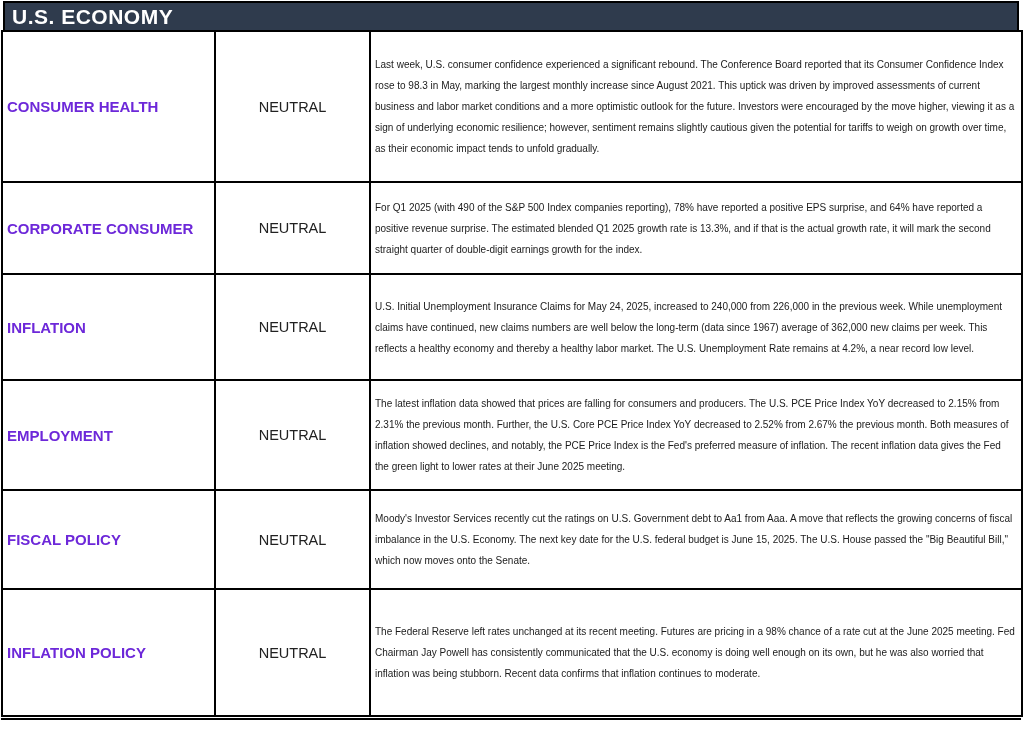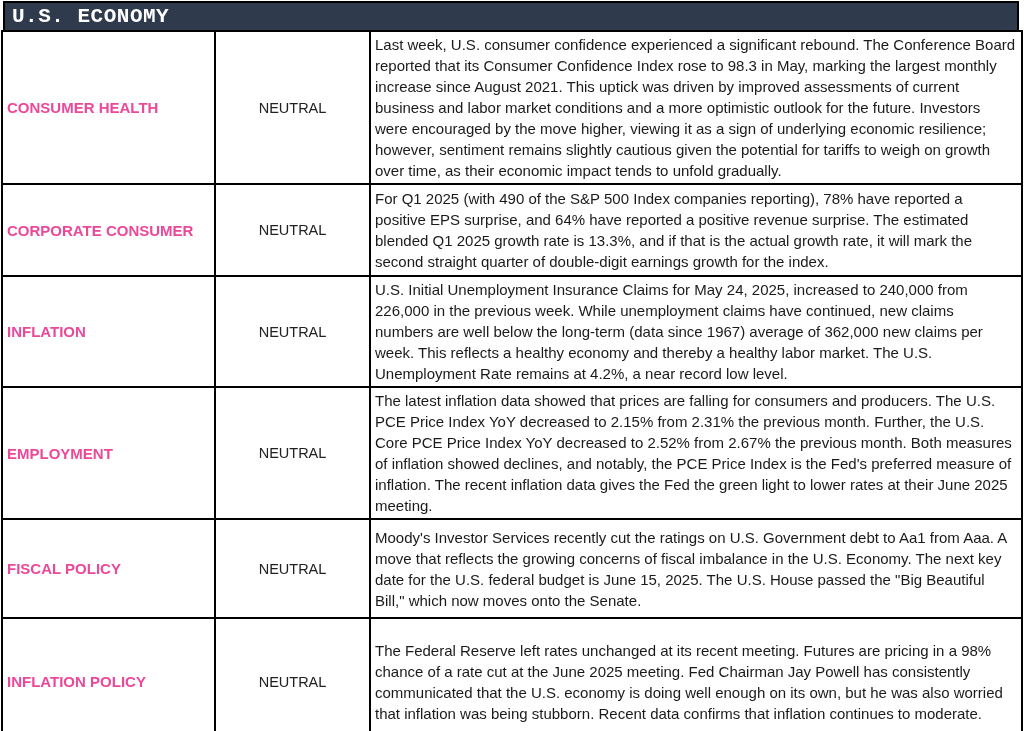--- a/index.html
+++ b/index.html
@@ -27,21 +27,20 @@
     display: flex;
     align-items: center;
     padding-left: 7px;
   }
   .header-bar .title {
     color: #ffffff;
     font-weight: bold;
     font-size: 21px;
     letter-spacing: 0.5px;
     white-space: nowrap;
-    font-family: Liberation Mono, monospace;
   }
   table.econ {
     margin-left: 1px;
     width: 1020px;
     border-collapse: collapse;
     table-layout: fixed;
     background: #ffffff;
   }
   table.econ td {
     border: 2px solid #000000;
@@ -53,32 +52,32 @@
   col.c-desc   { width: 652px; }
   tr.r1 { height: 151px; }
   tr.r2 { height: 92px;  }
   tr.r3 { height: 106px; }
   tr.r4 { height: 110px; }
   tr.r5 { height: 99px;  }
   tr.r6 { height: 127px; }
   td.cat {
     font-weight: bold;
     font-size: 15px;
-    color: #ec4899;
+    color: #6d28d9;
     padding-left: 4px;
     white-space: nowrap;
   }
   td.status {
     text-align: center;
     font-size: 14.5px;
     color: #212121;
     margin-left: 32px;
   }
   td.desc {
-    font-size: 15px;
+    font-size: 10px;
     line-height: 21px;
     padding: 2px 5px 2px 4px;
     color: #1a1a1a;
   }
   .bottom-rule {
     margin-left: 1px;
     margin-top: 1px;
     width: 1020px;
     height: 2px;
     background: #000000;

